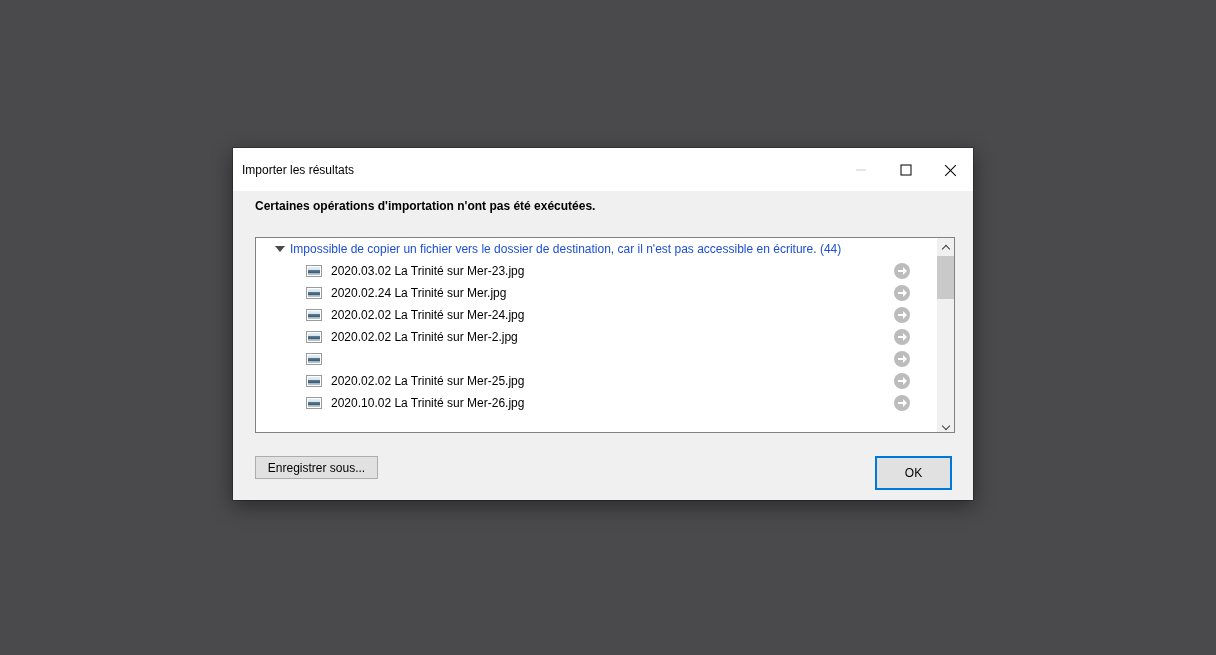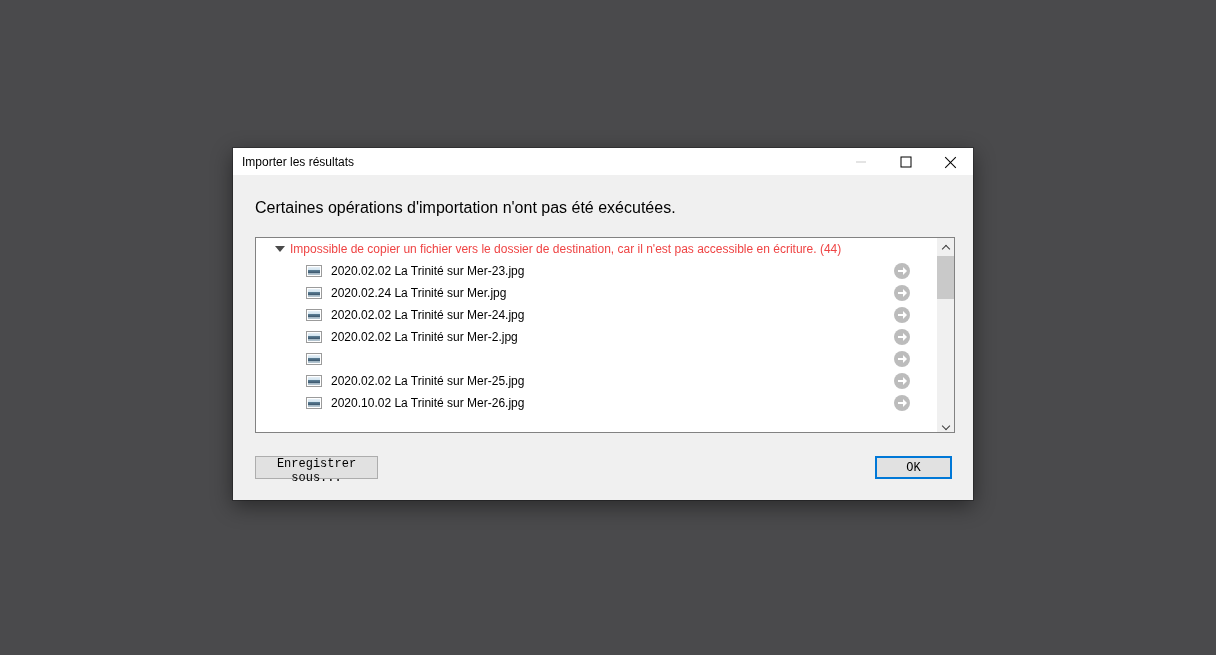--- a/index.html
+++ b/index.html
@@ -15,21 +15,21 @@
     position: absolute;
     left: 233px; top: 148px;
     width: 740px; height: 352px;
     background: #f0f0f0;
     box-shadow: 0 6px 20px rgba(0,0,0,0.45), 0 0 0 1px rgba(0,0,0,0.25);
   }
 
   
   .titlebar {
     position: absolute; left: 0; top: 0;
-    width: 100%; height: 27px;
+    width: 100%; height: 43px;
     background: #ffffff;
     display: flex; align-items: center; gap: 11px;
   }
   .titlebar-text {
     font-size: 12px; color: #000;
     padding-left: 9px;
     flex: 1 1 auto;
     white-space: nowrap;
   }
   .win-controls { display: flex; height: 100%; }
@@ -55,21 +55,21 @@
     content: ""; position: absolute;
     width: 15px; height: 1px; background: #000;
     left: -7.5px; top: 0;
   }
   .glyph-close::before { transform: rotate(45deg); }
   .glyph-close::after  { transform: rotate(-45deg); }
 
   
   .message {
     position: absolute; left: 22px; top: 51px;
-    font-size: 16px; color: #000;
+    font-size: 12px; color: #000; font-weight: bold;
   }
 
   
   .listbox {
     position: absolute; left: 22px; top: 89px;
     width: 700px; height: 196px;
     background: #ffffff;
     border: 1px solid #828282;
     overflow: hidden;
   }
@@ -79,21 +79,21 @@
   .expander {
     position: absolute; left: 19px; top: 8px;
     width: 0; height: 0;
     border-left: 5px solid transparent;
     border-right: 5px solid transparent;
     border-top: 6px solid #4a4a4a;
     cursor: default;
   }
   .group-label {
     position: absolute; left: 34px; top: 0;
-    line-height: 22px; font-size: 12px; color: #ef4444;
+    line-height: 22px; font-size: 12px; color: #1d4ed8;
     white-space: nowrap;
   }
 
   .file-row { position: relative; height: 22px; }
   .file-icon {
     position: absolute; left: 50px; top: 5px;
     width: 16px; height: 12px;
     border: 1px solid #9b9b9b;
     background: linear-gradient(180deg,
       #eef5fa 0%, #cfe2ee 42%,
@@ -146,28 +146,28 @@
   .sb-thumb {
     position: absolute; left: 0; top: 18px;
     width: 17px; height: 43px;
     background: #c9c9c9;
     cursor: default;
   }
 
   
   .btn {
     position: absolute;
-    font-family: Liberation Mono, monospace;
+    font-family: Liberation Sans, sans-serif;
     font-size: 12px; color: #000;
     background: #e1e1e1;
     border: 1px solid #adadad;
     cursor: default;
   }
   .btn-save { left: 22px; top: 308px; width: 123px; height: 23px; }
-  .btn-ok   { left: 642px; top: 308px; width: 77px; height: 23px; border: 2px solid #0078d7; }
+  .btn-ok   { left: 642px; top: 308px; width: 77px; height: 34px; border: 2px solid #0078d7; }
 </style>
 </head>
 <body>
 
 <div>
 
   <div class="dialog">
 
     <div class="titlebar">
       <span class="titlebar-text">Importer les résultats</span>
@@ -188,21 +188,21 @@
 
     <div class="listbox">
       <div class="list-content">
         <div class="group-row">
           <span class="expander"></span>
           <span class="group-label">Impossible de copier un fichier vers le dossier de destination, car il n'est pas accessible en écriture. (44)</span>
         </div>
         <div id="file-rows">
             <div class="file-row">
     <span class="file-icon"></span>
-    <span class="file-label">2020.02.02 La Trinité sur Mer-23.jpg</span>
+    <span class="file-label">2020.03.02 La Trinité sur Mer-23.jpg</span>
     <span class="arrow-icon"></span>
   </div>
             <div class="file-row">
     <span class="file-icon"></span>
     <span class="file-label">2020.02.24 La Trinité sur Mer.jpg</span>
     <span class="arrow-icon"></span>
   </div>
             <div class="file-row">
     <span class="file-icon"></span>
     <span class="file-label">2020.02.02 La Trinité sur Mer-24.jpg</span>

